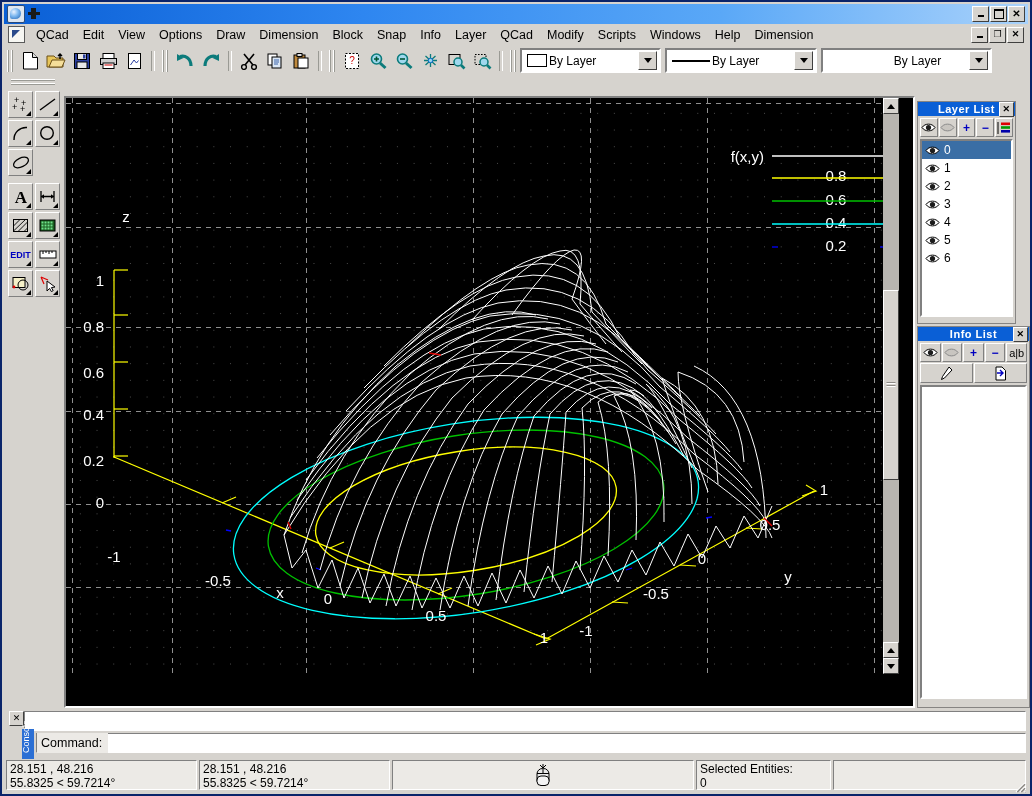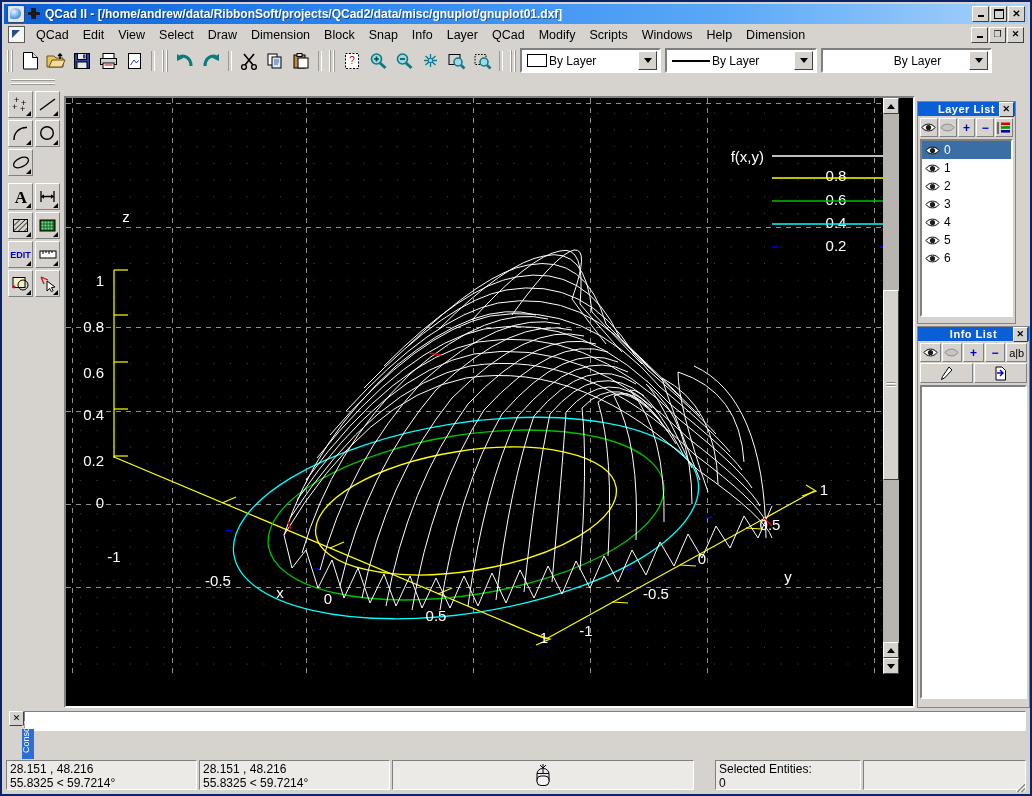--- a/index.html
+++ b/index.html
@@ -165,41 +165,40 @@
   .mouseicon{width:18px;height:24px;position:relative;}
 </style>
 </head>
 <body>
 
 <div class="app">
 
   <div class="titlebar">
     <div class="tb-appicon"></div>
     <div class="tb-pin"></div>
-    <div class="tb-title">QCad II - [/home/andrew/data/RibbonSoft/projects/QCad2/data/misc/gnuplot/gnuplot01.dxf]</div>
     <div class="tb-fill"></div>
     <div class="tb-btns">
       <div class="tb-btn">
           <div class="glyph-min"></div>
         </div>
       <div class="tb-btn">
           <div class="glyph-max"></div>
         </div>
       <div class="tb-btn">
           <span class="glyph-close">✕</span>
         </div>
     </div>
   </div>
 
   <div class="menubar">
     <div class="menu-doc-icon"></div>
     <div class="menu-item">QCad</div>
     <div class="menu-item">Edit</div>
     <div class="menu-item">View</div>
-    <div class="menu-item">Select</div>
+    <div class="menu-item">Options</div>
     <div class="menu-item">Draw</div>
     <div class="menu-item">Dimension</div>
     <div class="menu-item">Block</div>
     <div class="menu-item">Snap</div>
     <div class="menu-item">Info</div>
     <div class="menu-item">Layer</div>
     <div class="menu-item">QCad</div>
     <div class="menu-item">Modify</div>
     <div class="menu-item">Scripts</div>
     <div class="menu-item">Windows</div>
@@ -812,20 +811,24 @@
   </div>
 
   <div class="console">
     <div class="con-close">
         <span>✕</span>
       </div>
     <div class="con-hist"></div>
     <div class="con-tab">
         <span>Console</span>
       </div>
+    <div class="con-line">
+      <span class="con-prompt">Command:</span>
+      <span style="flex:1;padding-left:4px;"></span>
+    </div>
   </div>
 
   <div class="statusbar">
     <div class="st-cell" style="width:191px;margin-left:2px;">
       <div>28.151 , 48.216</div>
       <div>55.8325 &lt; 59.7214°</div>
     </div>
     <div class="st-cell" style="width:191px;">
       <div>28.151 , 48.216</div>
       <div>55.8325 &lt; 59.7214°</div>
@@ -834,21 +837,21 @@
       <span class="mouseicon">
         <svg width="18" height="24" viewBox="0 0 18 24">
           <path d="M9 1 v4" stroke="#000"></path>
           <path d="M6 2 l3 3 l3 -3" stroke="#000" fill="none"></path>
           <rect x="3" y="5.5" width="12" height="17" rx="5.5" fill="#e8e8e8" stroke="#000"></rect>
           <path d="M9 5.5 v5 M3 10.5 h12" stroke="#000"></path>
           <rect x="3" y="13" width="12" height="9.5" rx="4" fill="#f4f4f4" stroke="#000"></rect>
         </svg>
       </span>
     </div>
-    <div class="st-cell" style="width:146px;margin-left:19px;">
+    <div class="st-cell" style="width:135px;">
       <div>Selected Entities:</div>
       <div>0</div>
     </div>
     <div class="st-cell st-flex"></div>
     <div class="resize-grip">
       <svg width="14" height="14" viewBox="0 0 14 14">
         <g stroke="#fff" stroke-width="1.4">
           <path d="M13 4 L4 13"></path>
             <path d="M13 8 L8 13"></path>
             <path d="M13 12 L12 13"></path>

